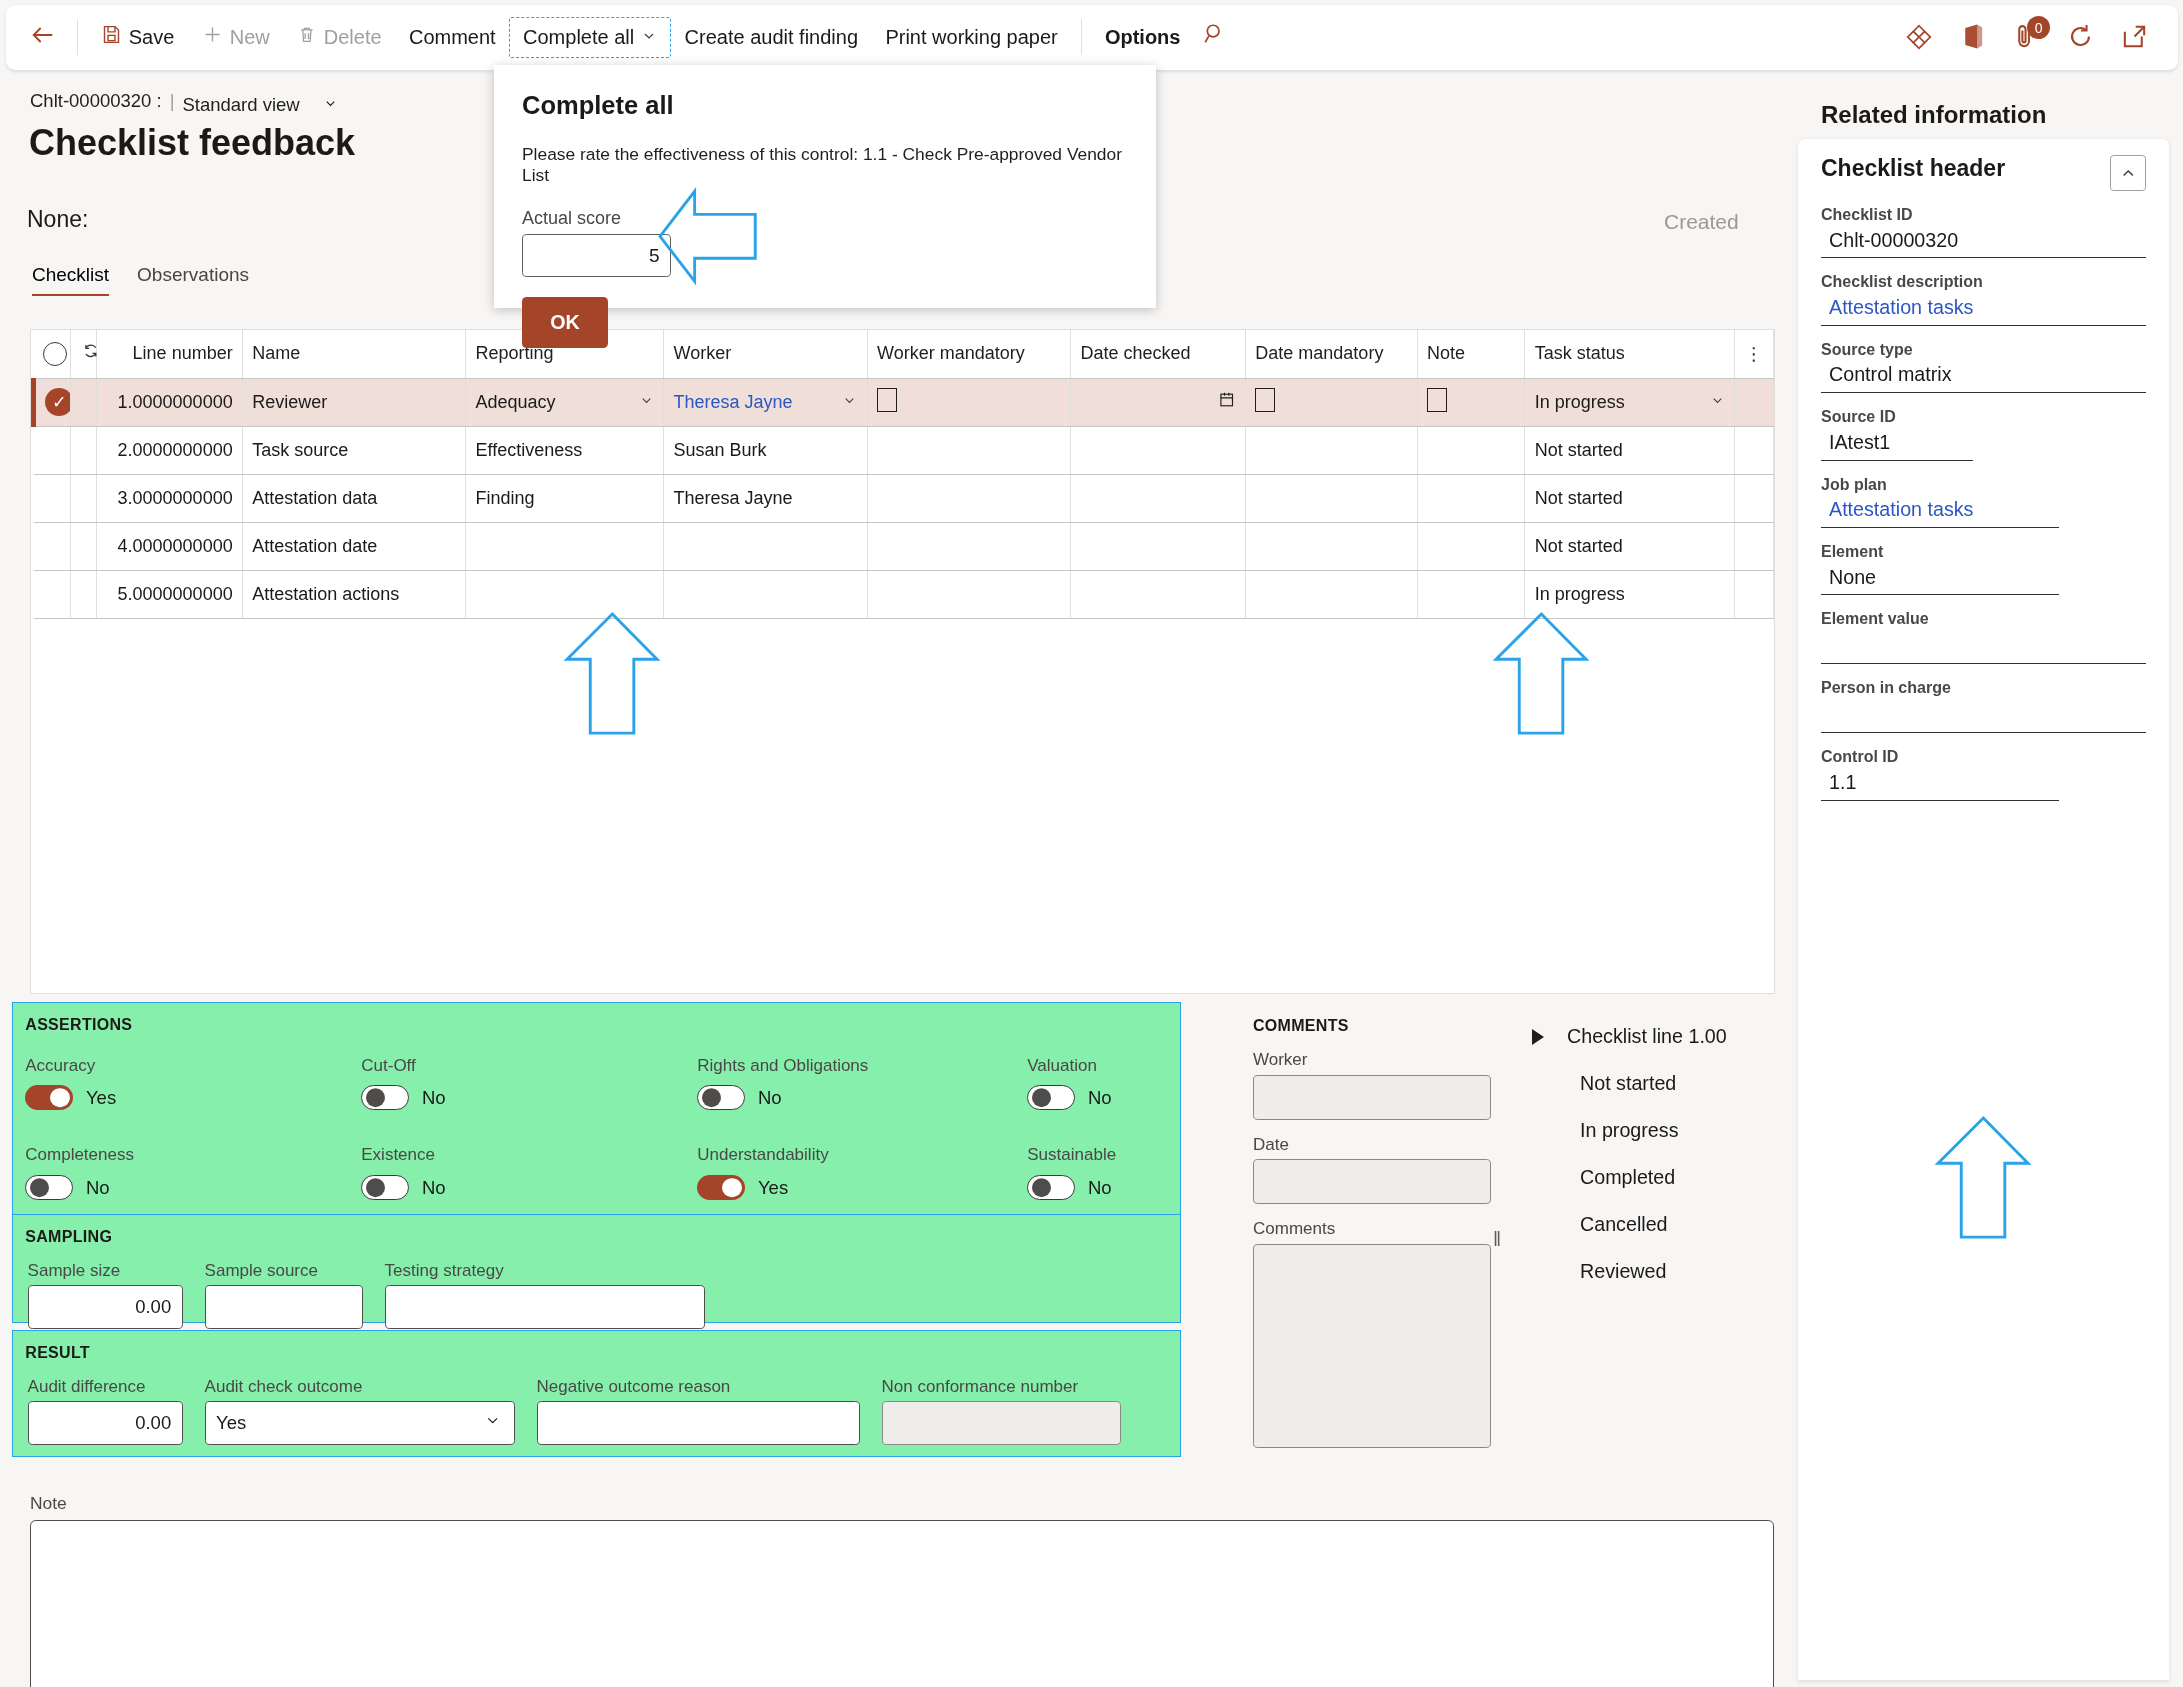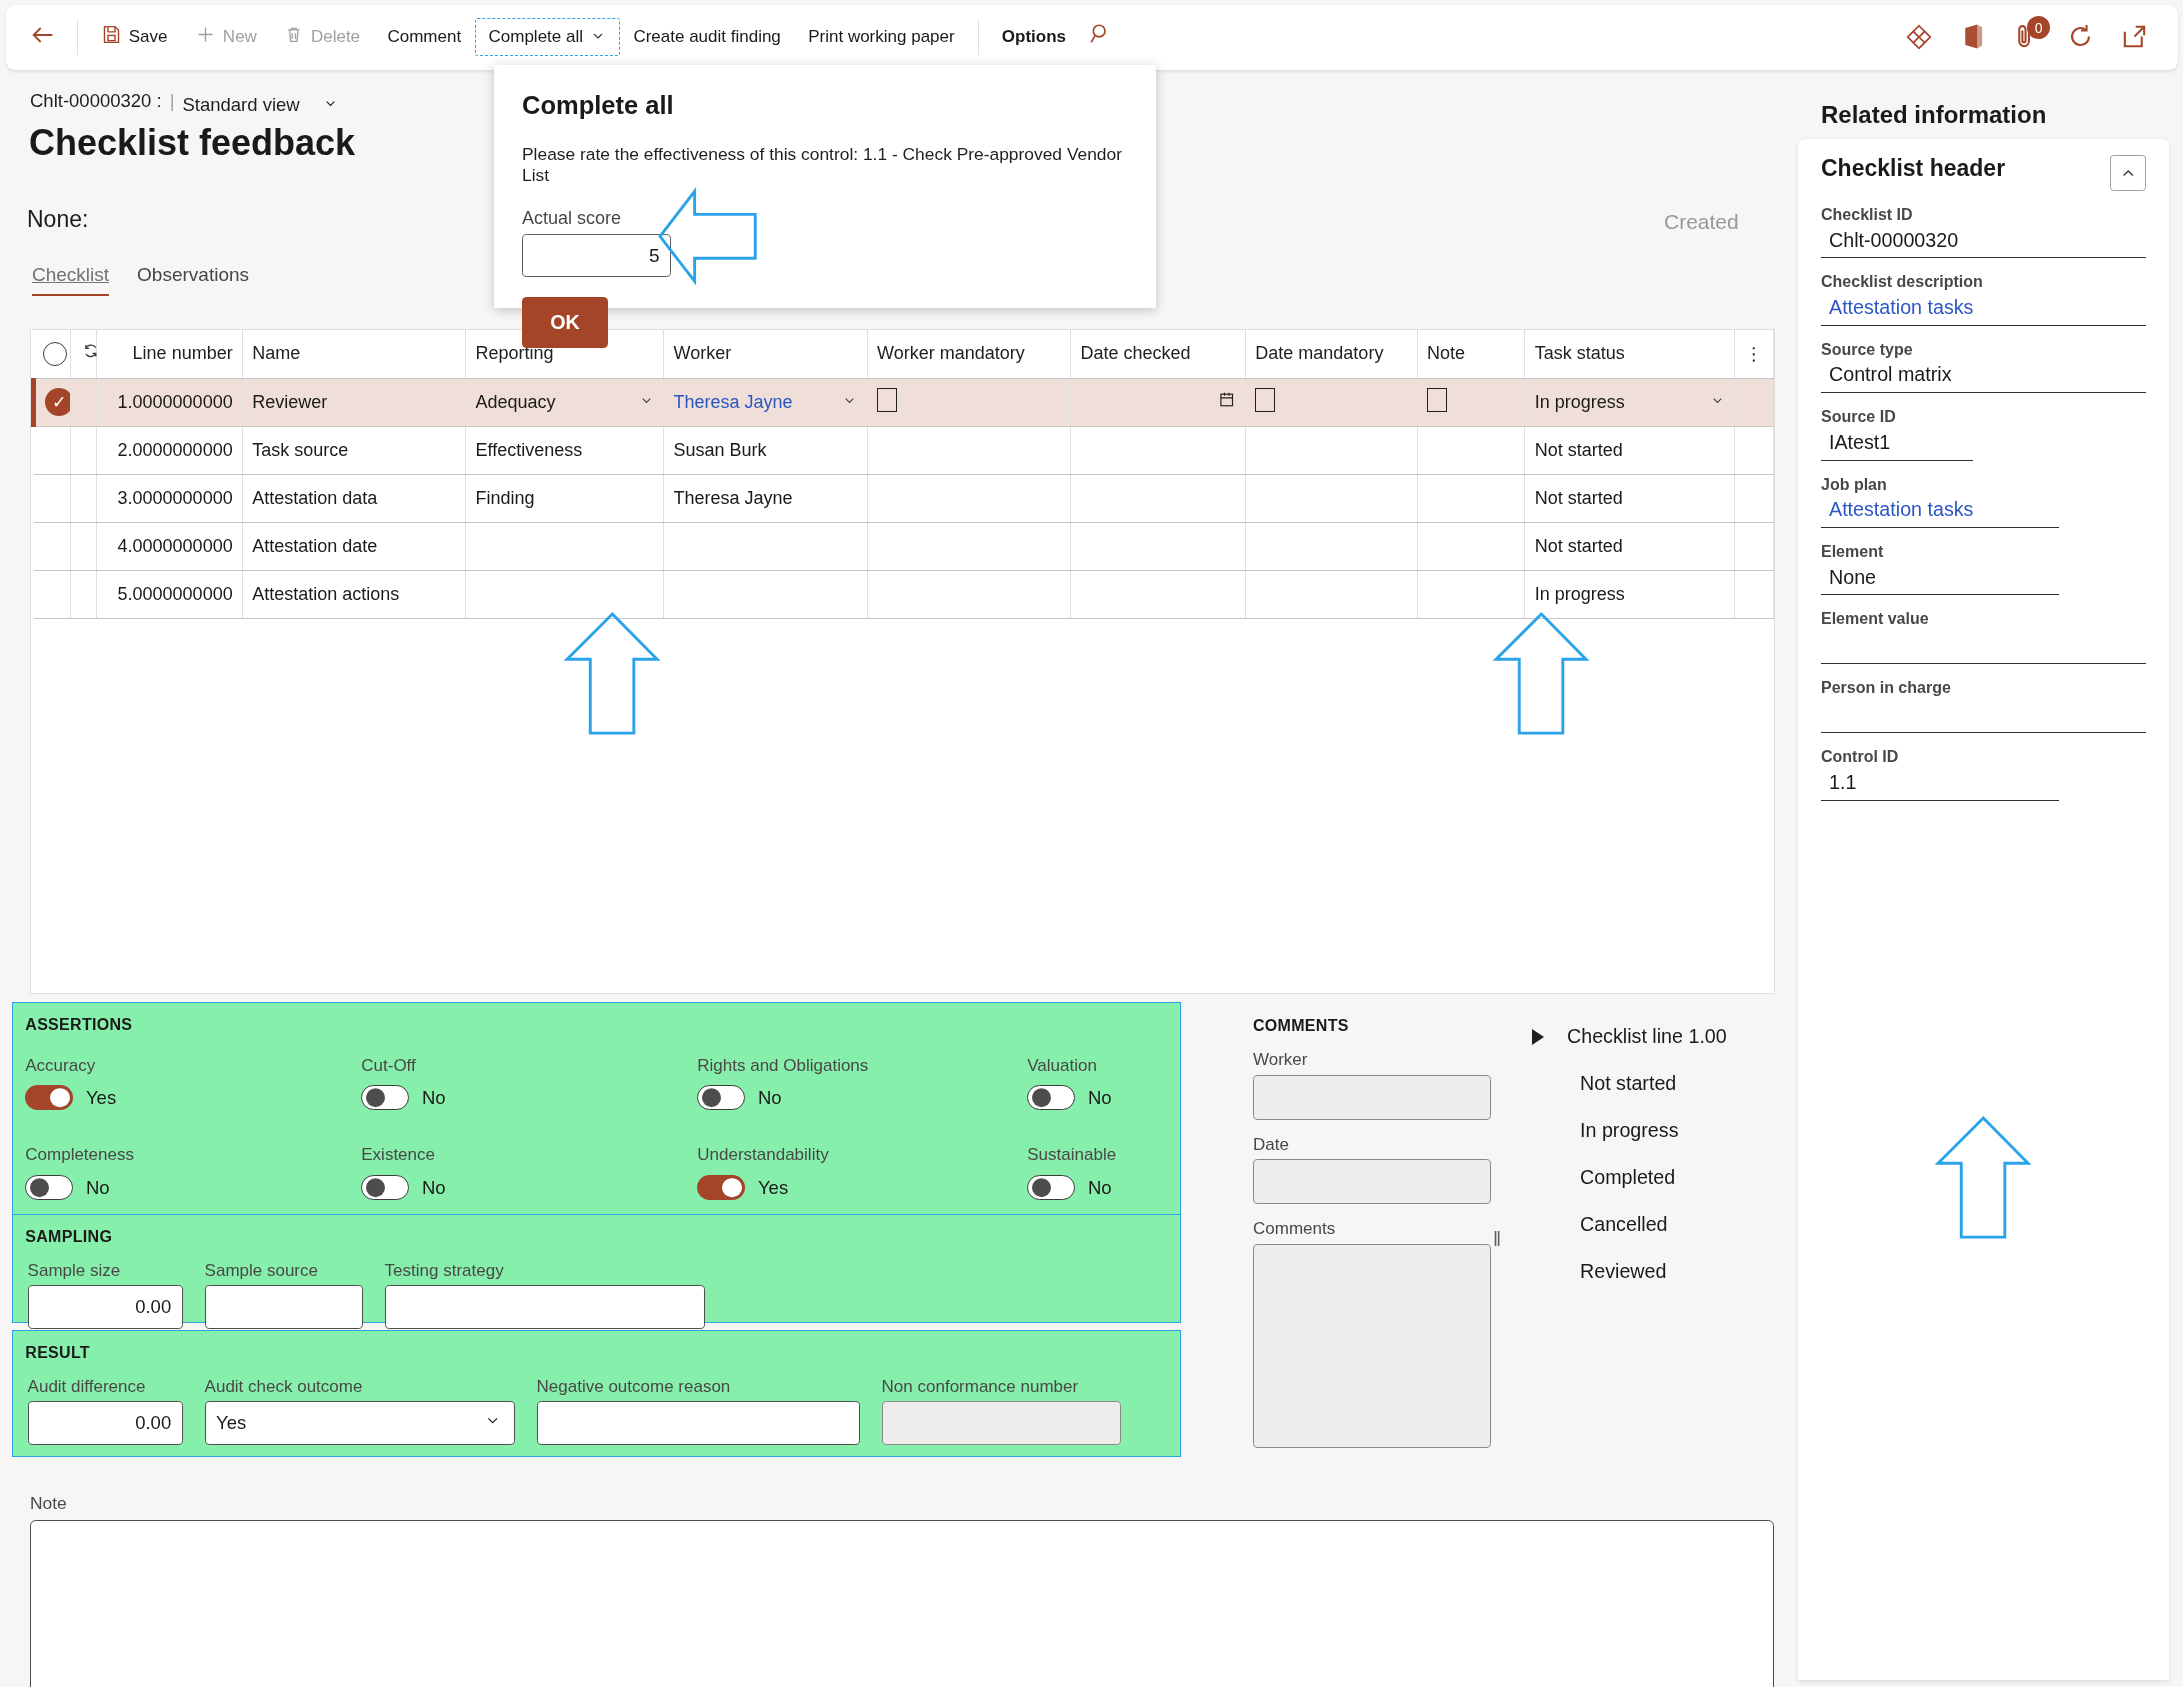--- a/index.html
+++ b/index.html
@@ -13,21 +13,21 @@
 
   
   .cmdbar {
     position: absolute; left: 5.8px; top: 4.6px; width: 2172px; height: 65px;
     background: #ffffff; border-radius: 9.3px;
     box-shadow: 0 1.2px 3.5px rgba(0,0,0,.10);
     display: flex; align-items: center; padding: 0 12.7px; gap: 0;
   }
   .cmd-btn {
     display: flex; align-items: center; gap: 7px;
-    font-size: 17px; color: #1b1a19; padding: 8px 12.7px;
+    font-size: 20px; color: #1b1a19; padding: 8px 12.7px;
     border: 0.6px solid transparent; border-radius: 2.3px; white-space: nowrap;
     cursor: pointer; background: transparent;
   }
   .cmd-btn.disabled { color: #a19f9d; }
   .cmd-btn.focus { border: 1.2px dashed #2aa3e8; }
   .cmd-sep { width: 1.2px; height: 36px; background: #e1dfdd; margin: 0 9.3px; }
   .back-arrow { color: #a4452a; font-size: 28px; line-height: 1; padding: 0 10.4px; cursor: pointer; }
   .chev { font-size: 15px; color: #3b3a39; }
   .spacer { flex: 1; }
   .top-icons { display: flex; align-items: center; gap: 24px; padding-right: 15px; }
@@ -67,21 +67,21 @@
     display: flex; align-items: center; gap: 8px;
   }
   .bc-sep { color: #a19f9d; }
   .view-sel { display: flex; align-items: center; gap: 23px; cursor: pointer; margin-top: 8px; }
   .page-title { position: absolute; left: 29px; top: 122px; font-size: 36px; font-weight: 600; }
   .none-line { position: absolute; left: 27px; top: 206px; font-size: 23px; }
   .created { position: absolute; left: 1664px; top: 210px; font-size: 21px; color: #9b9896; }
 
   .tabs { position: absolute; left: 32px; top: 264px; display: flex; gap: 28px; }
   .tab { font-size: 19px; color: #484644; padding-bottom: 8px; cursor: pointer; }
-  .tab.active { color: #737373; border-bottom: 2.9px solid #a4452a; text-decoration: underline; }
+  .tab.active { color: #000000; border-bottom: 2.9px solid #a4452a; }
 
   
   .grid-wrap {
     position: absolute; left: 30px; top: 329px; width: 1745px; height: 665px;
     background: #fff; border: 0.6px solid #e1dfdd;
   }
   table.grid { border-collapse: collapse; width: 100%; table-layout: fixed; }
   table.grid th, table.grid td {
     border-right: 0.6px solid #e1dfdd; border-bottom: 0.6px solid #c8c6c4;
     font-size: 18px; font-weight: 400; text-align: left;

